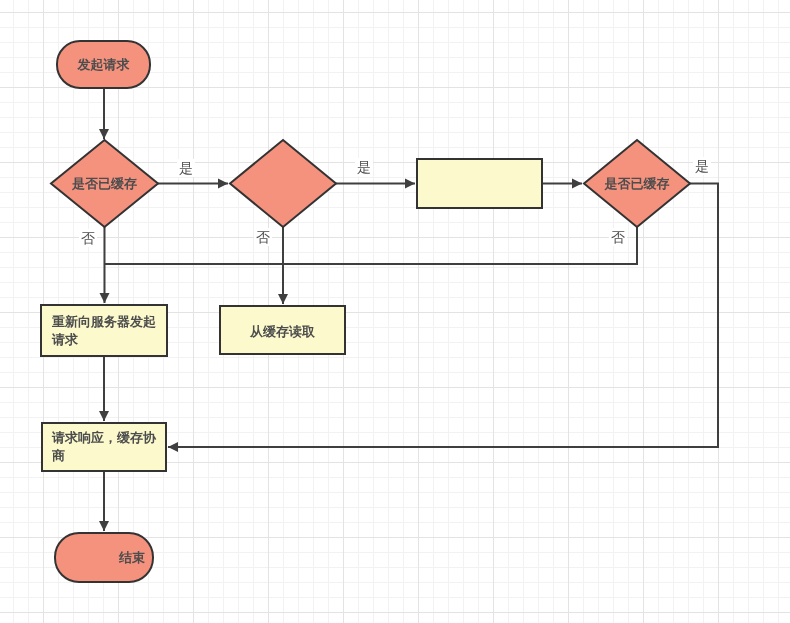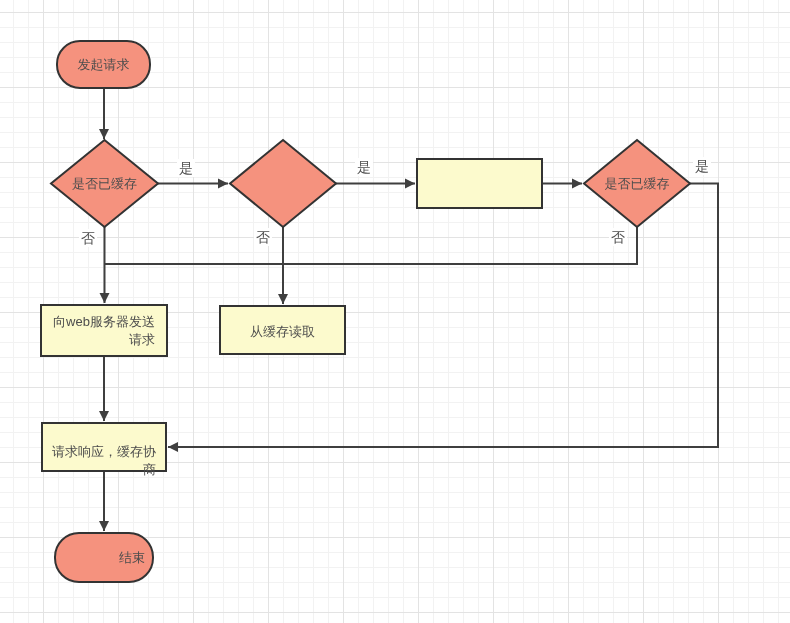--- a/index.html
+++ b/index.html
@@ -16,22 +16,22 @@
       linear-gradient(90deg, #F2F2F2 1px, transparent 1px),
       linear-gradient(#F2F2F2 1px, transparent 1px);
     background-size: 75px 75px, 75px 75px, 15px 15px, 15px 15px;
     background-position: 43px 12px, 43px 12px, 13px 12px, 13px 12px;
   }
   svg.diagram-layer { position: absolute; left: 0; top: 0; }
   .edge { stroke: #3F3F3F; stroke-width: 2; fill: none; }
   .shape { stroke: #333333; stroke-width: 2; }
   .node-label {
     position: absolute; display: flex; align-items: center; justify-content: center;
-    text-align: right; color: #4D4D4D; font-size: 13px; line-height: 18px;
-    white-space: pre-line; pointer-events: none;
+    text-align: left; color: #4D4D4D; font-size: 13px; line-height: 18px;
+    white-space: pre-line; pointer-events: none; font-weight: bold;
   }
   .edge-label {
     position: absolute; transform: translate(-50%, -50%);
     background: #FFFFFF; padding: 0 2px;
     color: #4D4D4D; font-size: 14px; line-height: 18px;
   }
 </style>
 </head>
 <body>
 
@@ -66,24 +66,24 @@
       <rect class="shape" x="41" y="305" width="126" height="51" fill="#FCFACD"></rect>
       <rect class="shape" x="220" y="306" width="125" height="48" fill="#FCFACD"></rect>
       <rect class="shape" x="42" y="423" width="124" height="48" fill="#FCFACD"></rect>
       <rect class="shape" x="55" y="533" width="98" height="49" rx="24" fill="#F5927E"></rect>
     </g>
   </svg>
 
   <div class="node-label" style="left:57px; top:41px; width:93px; height:47px;">发起请求</div>
   <div class="node-label" style="left:51px; top:140px; width:107px; height:87px;">是否已缓存</div>
   <div class="node-label" style="left:584px; top:140px; width:106px; height:87px;">是否已缓存</div>
-  <div class="node-label" style="left:41px; top:305px; width:126px; height:51px;">向web服务器发送
+  <div class="node-label" style="left:41px; top:305px; width:126px; height:51px;">重新向服务器发起
 请求</div>
   <div class="node-label" style="left:220px; top:306px; width:125px; height:52px;">从缓存读取</div>
-  <div class="node-label" style="left:42px; top:423px; width:124px; height:48px;margin-top:14px;">请求响应，缓存协
+  <div class="node-label" style="left:42px; top:423px; width:124px; height:48px;">请求响应，缓存协
 商</div>
   <div class="node-label" style="left:55px; top:533px; width:98px; height:49px;padding-left:28px;">结束</div>
 
   <div class="edge-label" style="left:186px; top:168px;">是</div>
   <div class="edge-label" style="left:88px; top:238px;">否</div>
   <div class="edge-label" style="left:364px; top:167px;">是</div>
   <div class="edge-label" style="left:263px; top:237px;">否</div>
   <div class="edge-label" style="left:702px; top:166px;">是</div>
   <div class="edge-label" style="left:618px; top:237px;">否</div>
 

